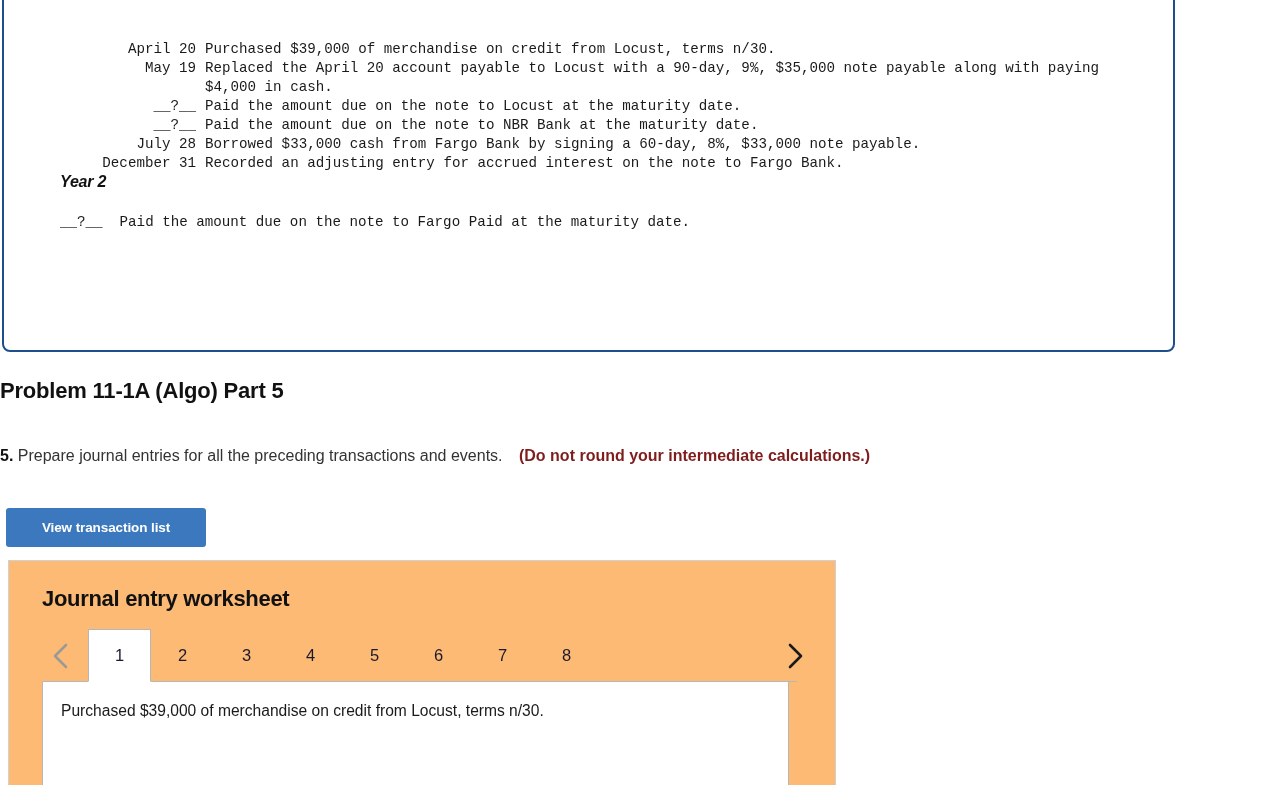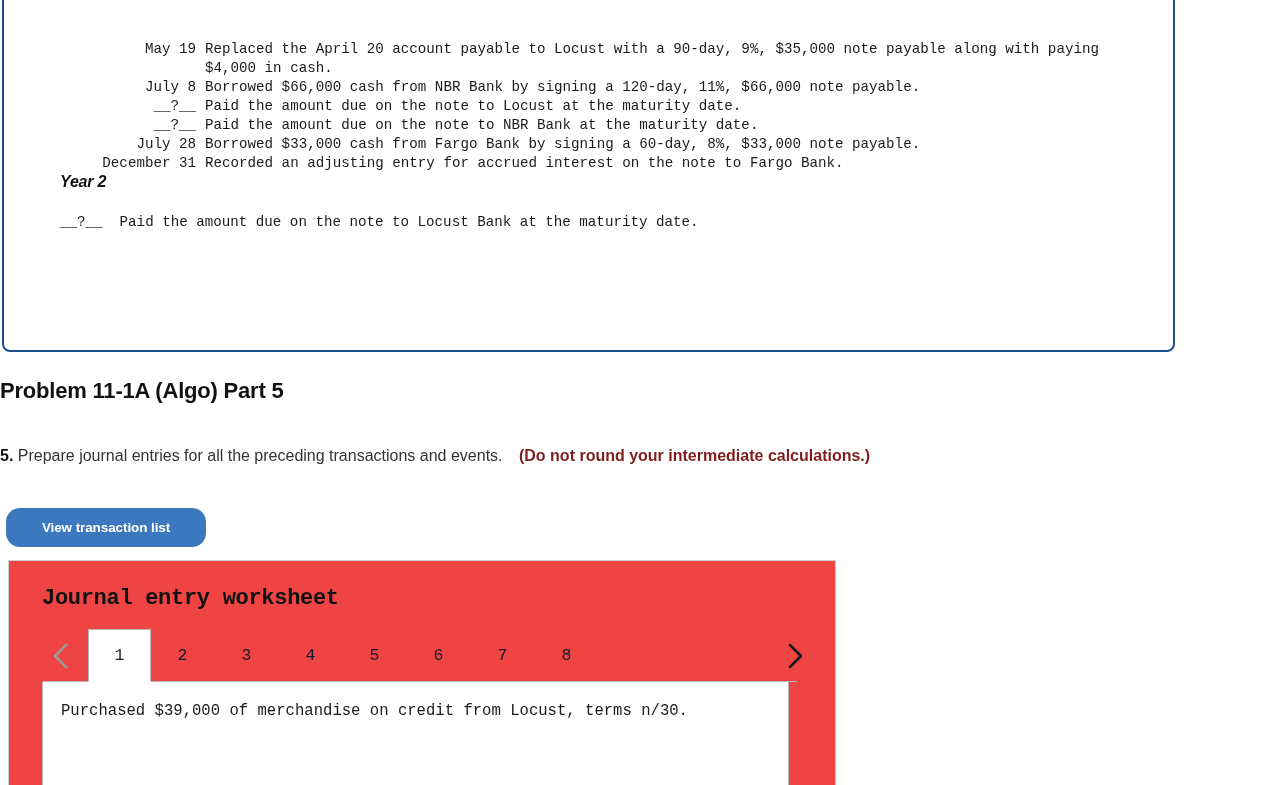--- a/index.html
+++ b/index.html
@@ -110,42 +110,41 @@
 
   
   .view-btn {
     position: absolute;
     left: 6px;
     top: 508px;
     width: 200px;
     height: 39px;
     background: #3c78bd;
     border: none;
-    border-radius: 14px;
+    border-radius: 3px;
     color: #ffffff;
     font-family: "Liberation Sans", sans-serif;
     font-size: 13.5px;
     font-weight: bold;
     letter-spacing: -0.1px;
     cursor: pointer;
     padding: 0;
   }
 
   
   .worksheet-panel {
     position: absolute;
     left: 8px;
     top: 560px;
     width: 828px;
     height: 225px;
     box-sizing: border-box;
-    background: #ef4444;
+    background: #fdba74;
     border: 1px solid #d0d0d0;
     border-bottom: none;
-    font-family: Liberation Mono, monospace;
   }
   .worksheet-title {
     position: absolute;
     left: 33px;
     top: 25px;
     font-size: 22px;
     font-weight: bold;
     color: #111111;
     letter-spacing: -0.3px;
   }
@@ -234,50 +233,50 @@
 </head>
 <body>
 
 <div class="problem-box">
   <div class="problem-box-inner">
 
 
     <table class="txn-table">
       <tbody>
         <tr>
+          <td class="txn-date">April 20</td>
+          <td class="txn-desc">Purchased $39,000 of merchandise on credit from Locust, terms n/30.</td>
+        </tr>
+        <tr>
           <td class="txn-date">May 19</td>
           <td class="txn-desc">Replaced the April 20 account payable to Locust with a 90-day, 9%, $35,000 note payable along with paying
 $4,000 in cash.</td>
         </tr>
         <tr>
-          <td class="txn-date">July 8</td>
-          <td class="txn-desc">Borrowed $66,000 cash from NBR Bank by signing a 120-day, 11%, $66,000 note payable.</td>
-        </tr>
-        <tr>
           <td class="txn-date">__?__</td>
           <td class="txn-desc">Paid the amount due on the note to Locust at the maturity date.</td>
         </tr>
         <tr>
           <td class="txn-date">__?__</td>
           <td class="txn-desc">Paid the amount due on the note to NBR Bank at the maturity date.</td>
         </tr>
         <tr>
           <td class="txn-date">July 28</td>
           <td class="txn-desc">Borrowed $33,000 cash from Fargo Bank by signing a 60-day, 8%, $33,000 note payable.</td>
         </tr>
         <tr>
           <td class="txn-date">December 31</td>
           <td class="txn-desc">Recorded an adjusting entry for accrued interest on the note to Fargo Bank.</td>
         </tr>
       </tbody>
     </table>
 
     <div class="year-heading second">Year 2</div>
 
-    <div class="year2-line">__?__  Paid the amount due on the note to Locust Bank at the maturity date.</div>
+    <div class="year2-line">__?__  Paid the amount due on the note to Fargo Paid at the maturity date.</div>
   </div>
 </div>
 
 <div class="part-heading">Problem 11-1A (Algo) Part 5</div>
 
 <div class="requirement">
   <span class="req-num">5.</span>
   <span>Prepare journal entries for all the preceding transactions and events.</span>
   <span class="req-note">(Do not round your intermediate calculations.)</span>
 </div>

